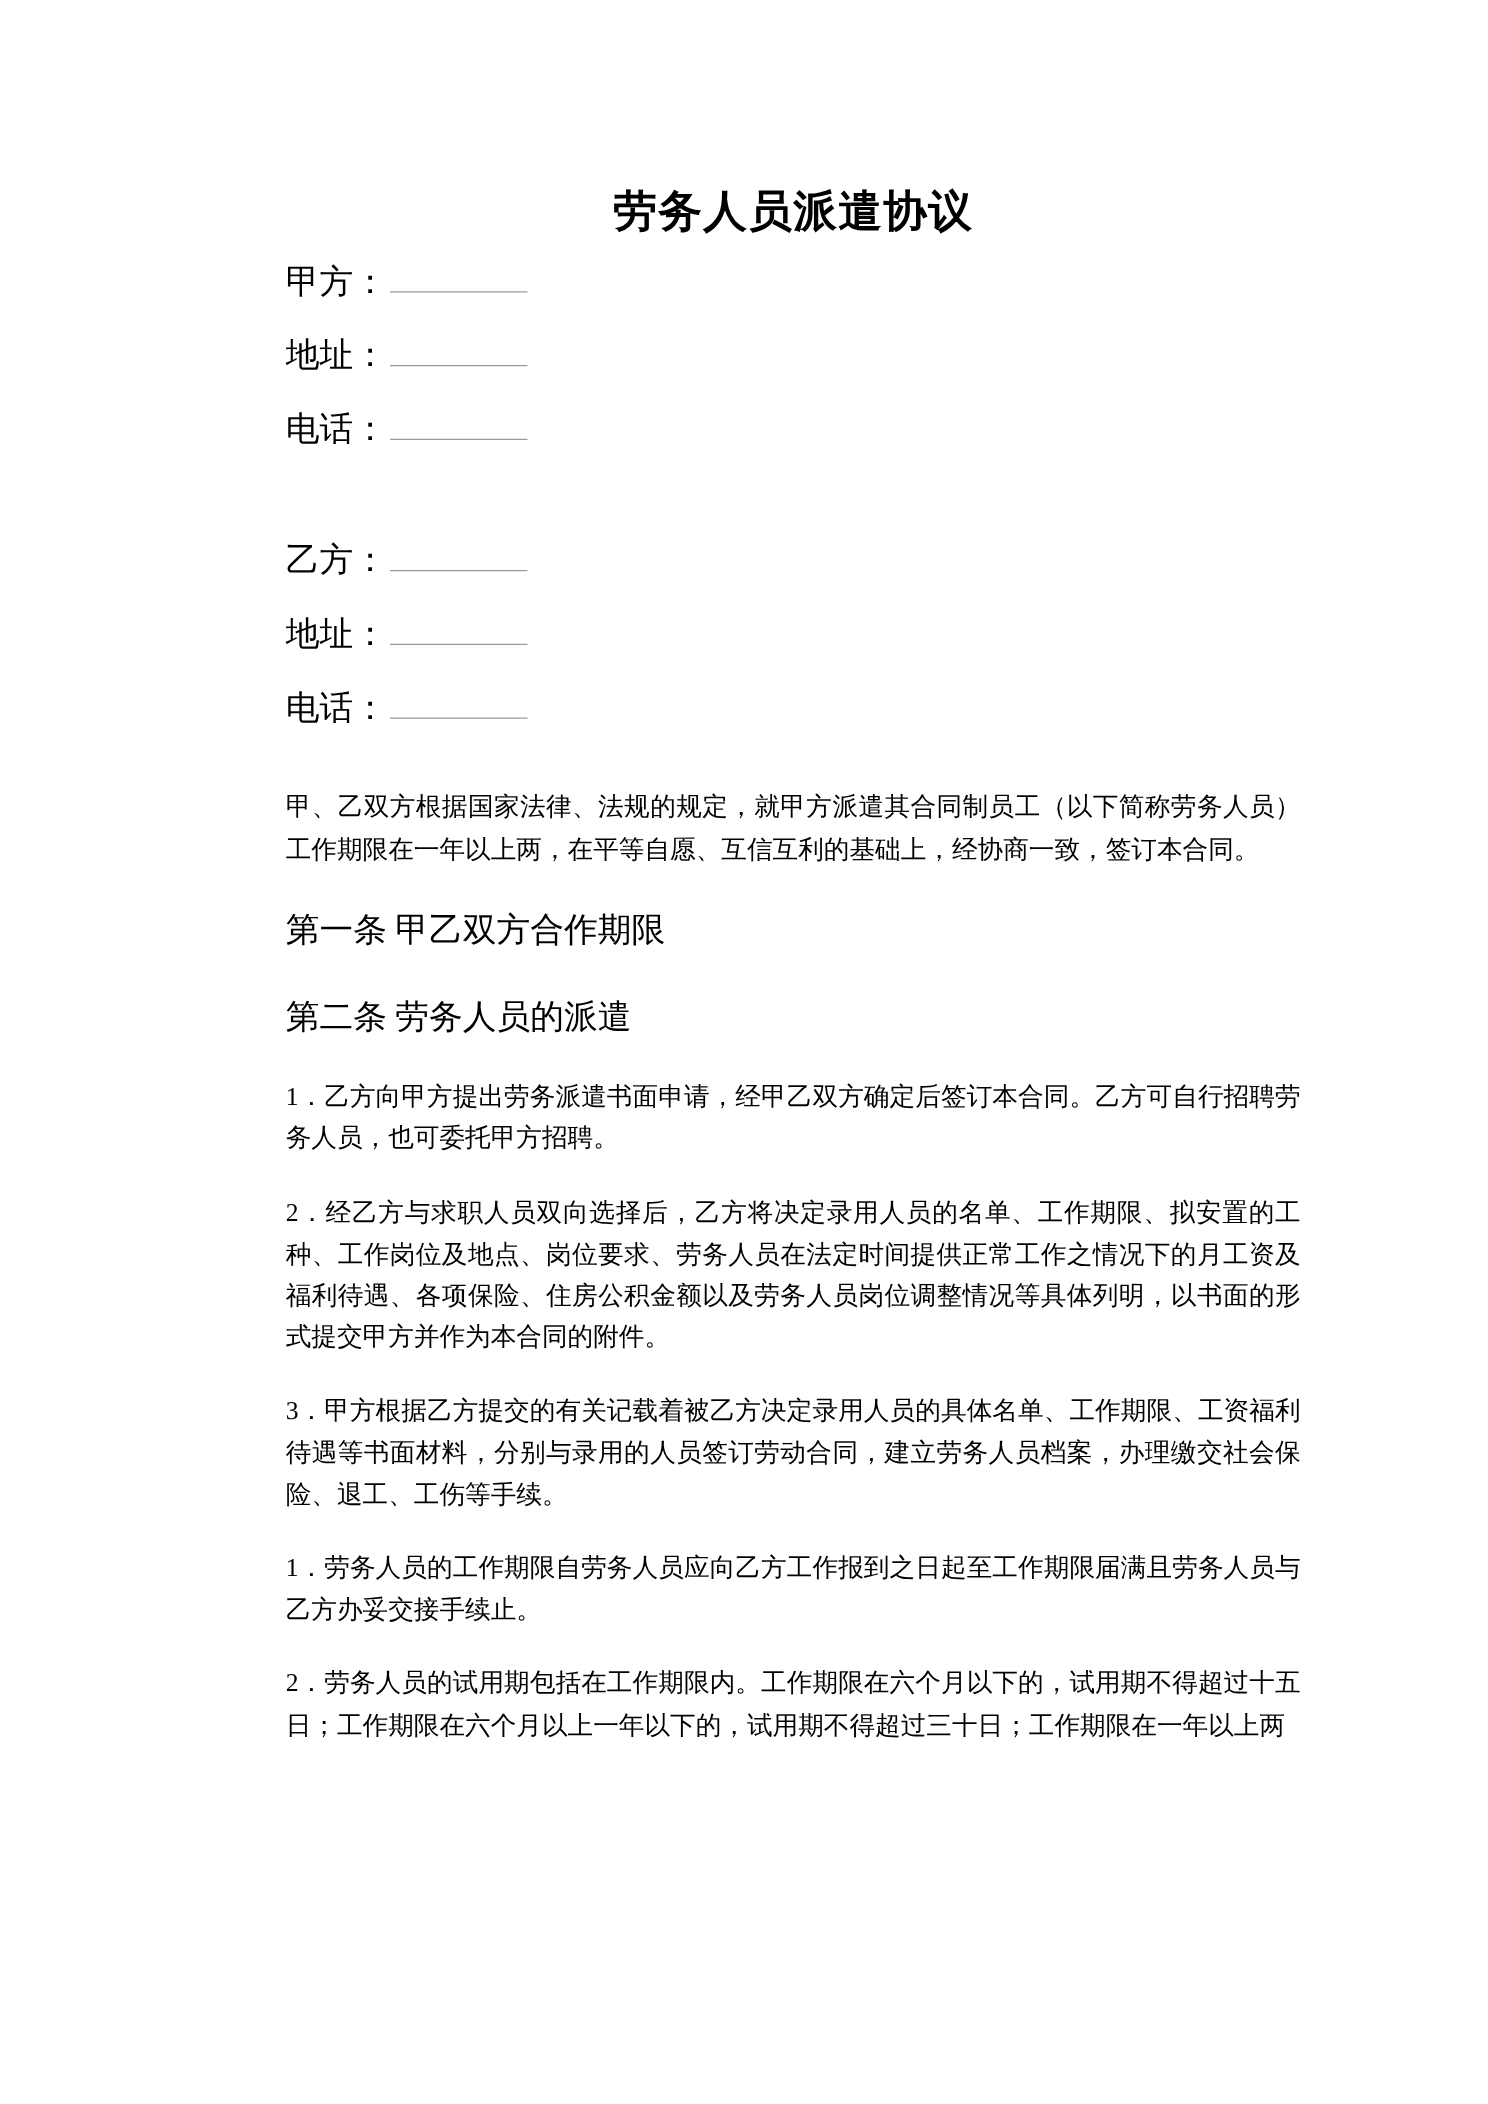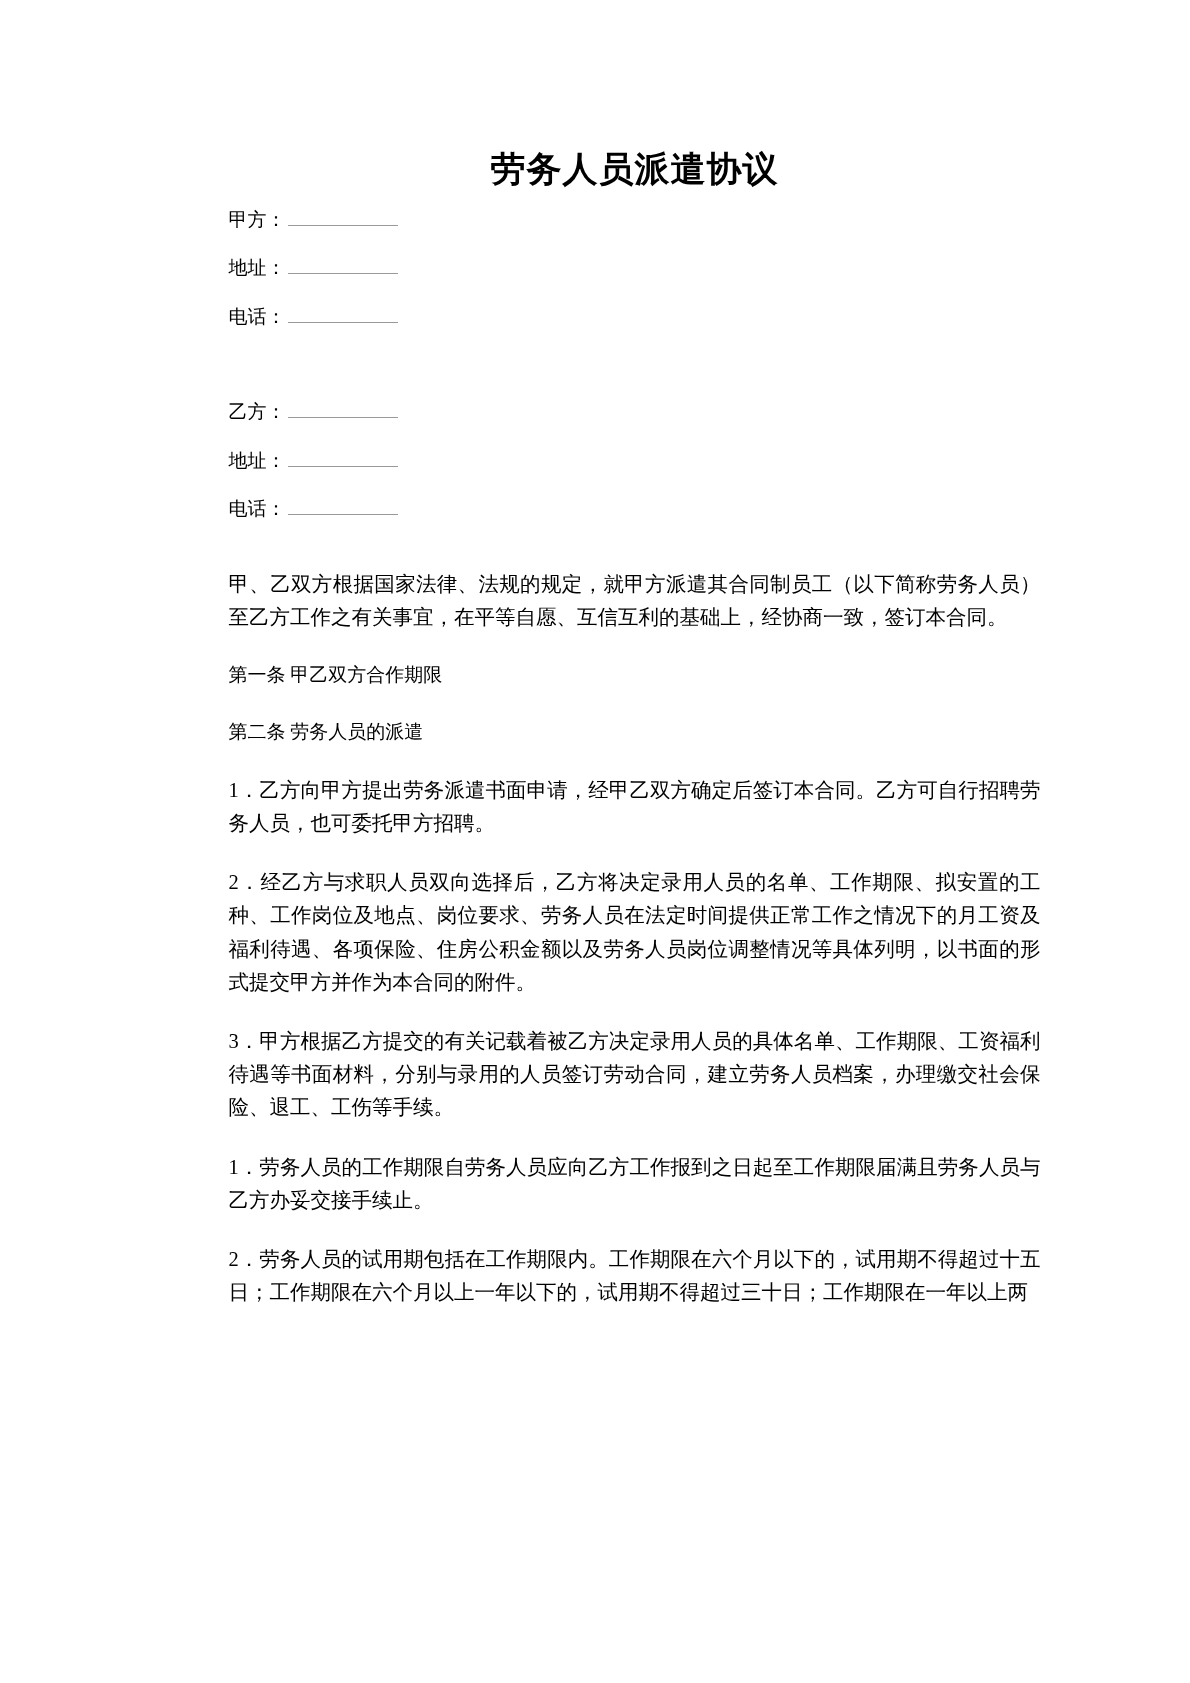--- a/index.html
+++ b/index.html
@@ -31,21 +31,21 @@
     text-align: center;
     font-size: 35px;
     font-weight: bold;
     letter-spacing: 1px;
     margin: 0;
     padding-top: 148px;
     line-height: 1.25;
     font-family: "Liberation Serif", "DejaVu Serif", serif;
   }
   .field-row {
-    font-size: 19px;
+    font-size: 27px;
     line-height: 1.3;
     margin: 0;
     padding-top: 24px;
     white-space: nowrap;
   }
   .field-row:first-of-type {
     padding-top: 16px;
   }
   .field-label {
     display: inline;
@@ -70,21 +70,21 @@
     margin: 0;
     padding-top: 26px;
     text-align: justify;
     text-justify: inter-ideograph;
     word-break: break-all;
   }
   p.para.first {
     padding-top: 0;
   }
   p.heading {
-    font-size: 19px;
+    font-size: 27px;
     line-height: 1.62;
     margin: 0;
     padding-top: 26px;
   }
   .inline-blank {
     display: inline-block;
     width: 62px;
     border-bottom: 1.5px solid #8f8f8f;
     height: 0.8em;
     vertical-align: baseline;
@@ -119,21 +119,21 @@
       <p class="field-row">
         <span class="field-label">地址：</span><span class="blank-line"></span>
       </p>
       <p class="field-row">
         <span class="field-label">电话：</span><span class="blank-line"></span>
       </p>
     </div>
 
     <div class="body-gap"></div>
 
-    <p class="para first">甲、乙双方根据国家法律、法规的规定，就甲方派遣其合同制员工（以下简称劳务人员）至乙方工作之有关事宜，在平等自愿、互信互利的基础上，经协商一致，签订本合同。</p>
+    <p class="para first">甲、乙双方根据国家法律、法规的规定，就甲方派遣其合同制员工（以下简称劳务人员）工作期限在一年以上两，在平等自愿、互信互利的基础上，经协商一致，签订本合同。</p>
 
     <p class="heading">第一条  甲乙双方合作期限</p>
 
     <p class="heading">第二条  劳务人员的派遣</p>
     <p class="para">1．乙方向甲方提出劳务派遣书面申请，经甲乙双方确定后签订本合同。乙方可自行招聘劳务人员，也可委托甲方招聘。</p>
     <p class="para">2．经乙方与求职人员双向选择后，乙方将决定录用人员的名单、工作期限、拟安置的工种、工作岗位及地点、岗位要求、劳务人员在法定时间提供正常工作之情况下的月工资及福利待遇、各项保险、住房公积金额以及劳务人员岗位调整情况等具体列明，以书面的形式提交甲方并作为本合同的附件。</p>
     <p class="para">3．甲方根据乙方提交的有关记载着被乙方决定录用人员的具体名单、工作期限、工资福利待遇等书面材料，分别与录用的人员签订劳动合同，建立劳务人员档案，办理缴交社会保险、退工、工伤等手续。</p>
 
     <p class="para">1．劳务人员的工作期限自劳务人员应向乙方工作报到之日起至工作期限届满且劳务人员与乙方办妥交接手续止。</p>
     <p class="para">2．劳务人员的试用期包括在工作期限内。工作期限在六个月以下的，试用期不得超过十五日；工作期限在六个月以上一年以下的，试用期不得超过三十日；工作期限在一年以上两</p>

